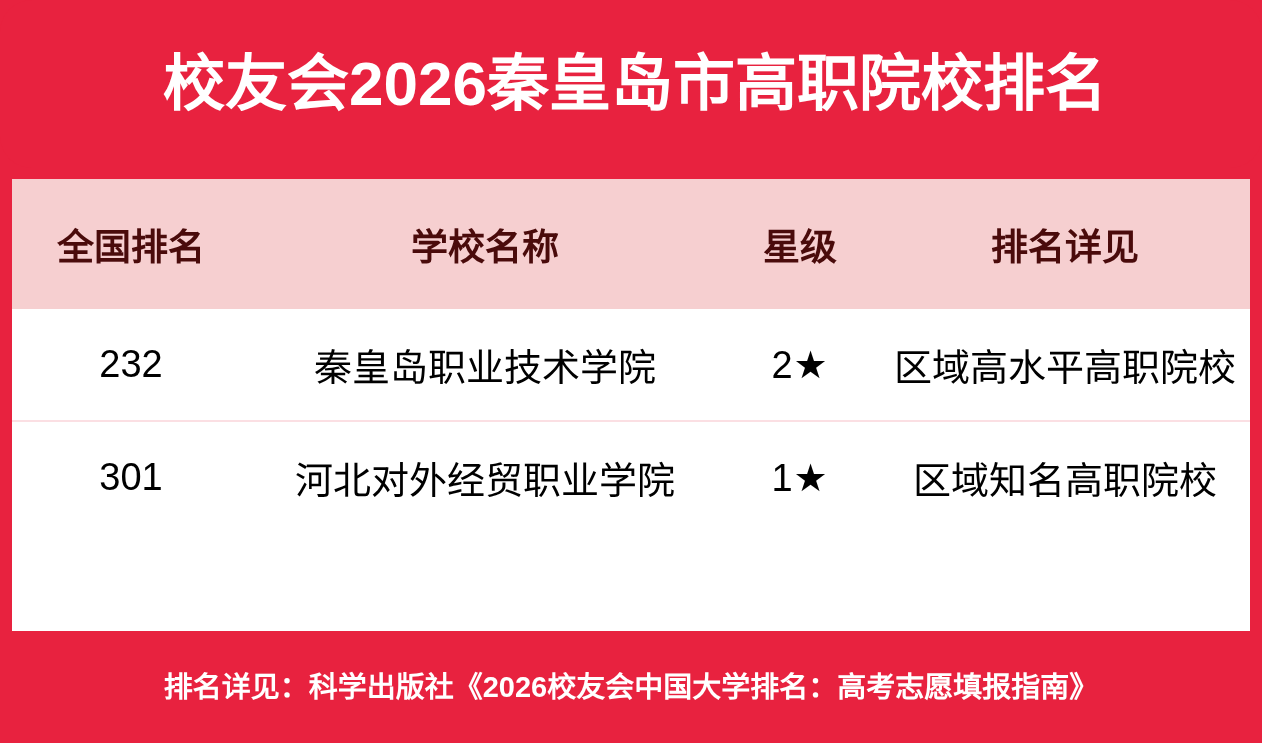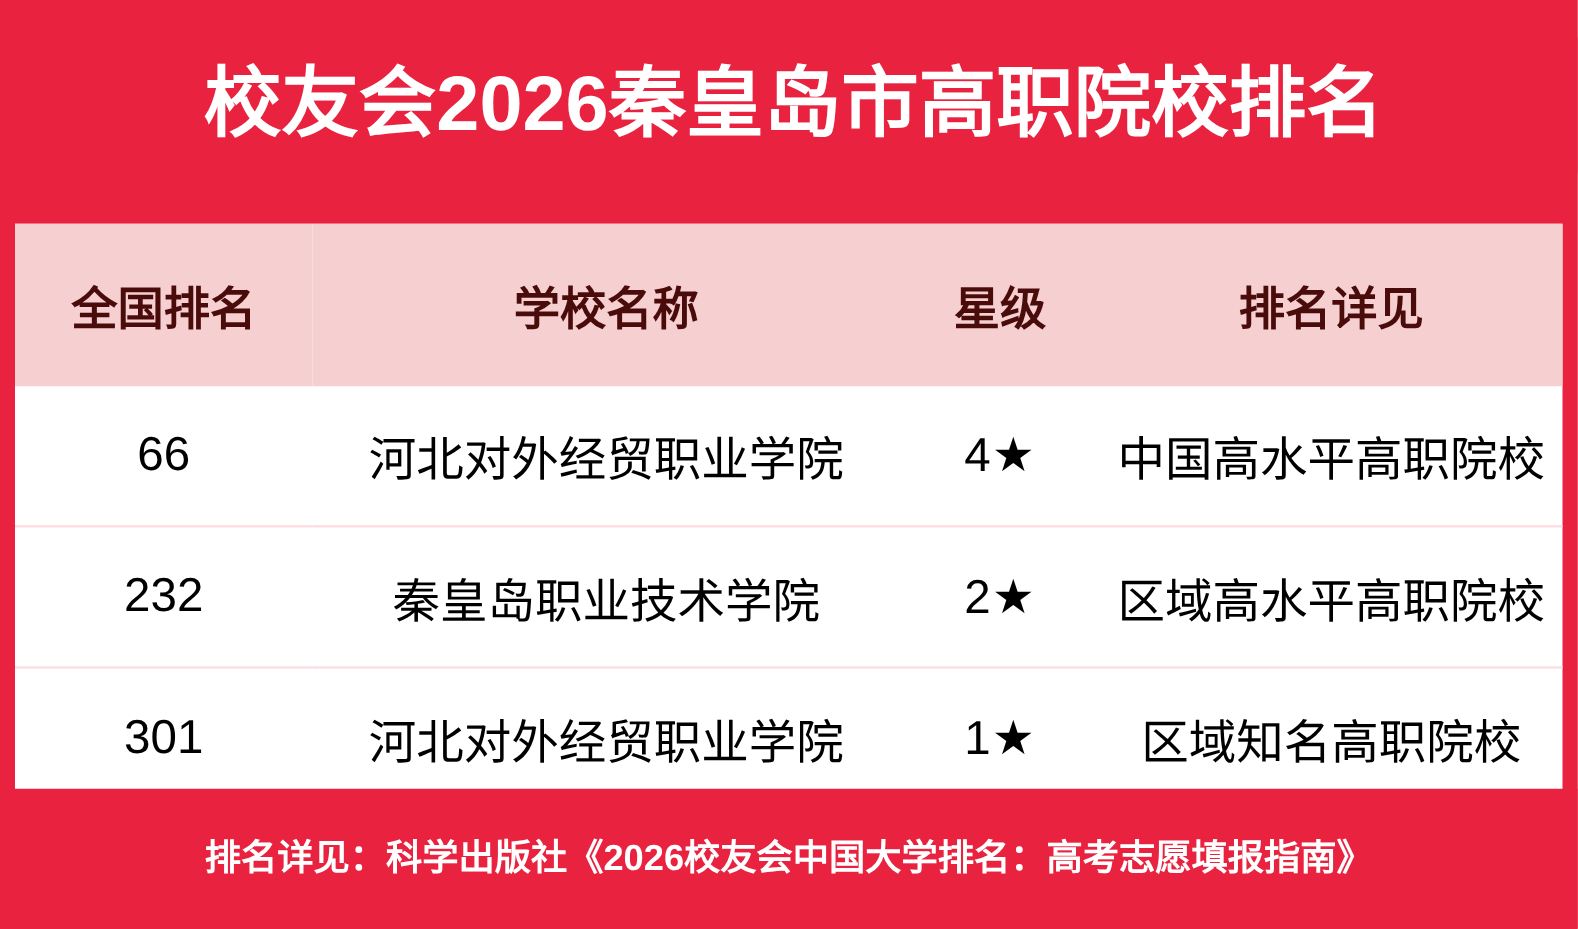--- a/index.html
+++ b/index.html
@@ -134,26 +134,20 @@
       <thead>
         <tr>
           <th>全国排名</th>
           <th>学校名称</th>
           <th>星级</th>
           <th>排名详见</th>
         </tr>
       </thead>
       <tbody>
         <tr>
-          <td class="cell-rank">66</td>
-          <td class="cell-name">河北对外经贸职业学院</td>
-          <td class="cell-star">4★</td>
-          <td class="cell-level">中国高水平高职院校</td>
-        </tr>
-        <tr>
           <td class="cell-rank">232</td>
           <td class="cell-name">秦皇岛职业技术学院</td>
           <td class="cell-star">2★</td>
           <td class="cell-level">区域高水平高职院校</td>
         </tr>
         <tr>
           <td class="cell-rank">301</td>
           <td class="cell-name">河北对外经贸职业学院</td>
           <td class="cell-star">1★</td>
           <td class="cell-level">区域知名高职院校</td>

